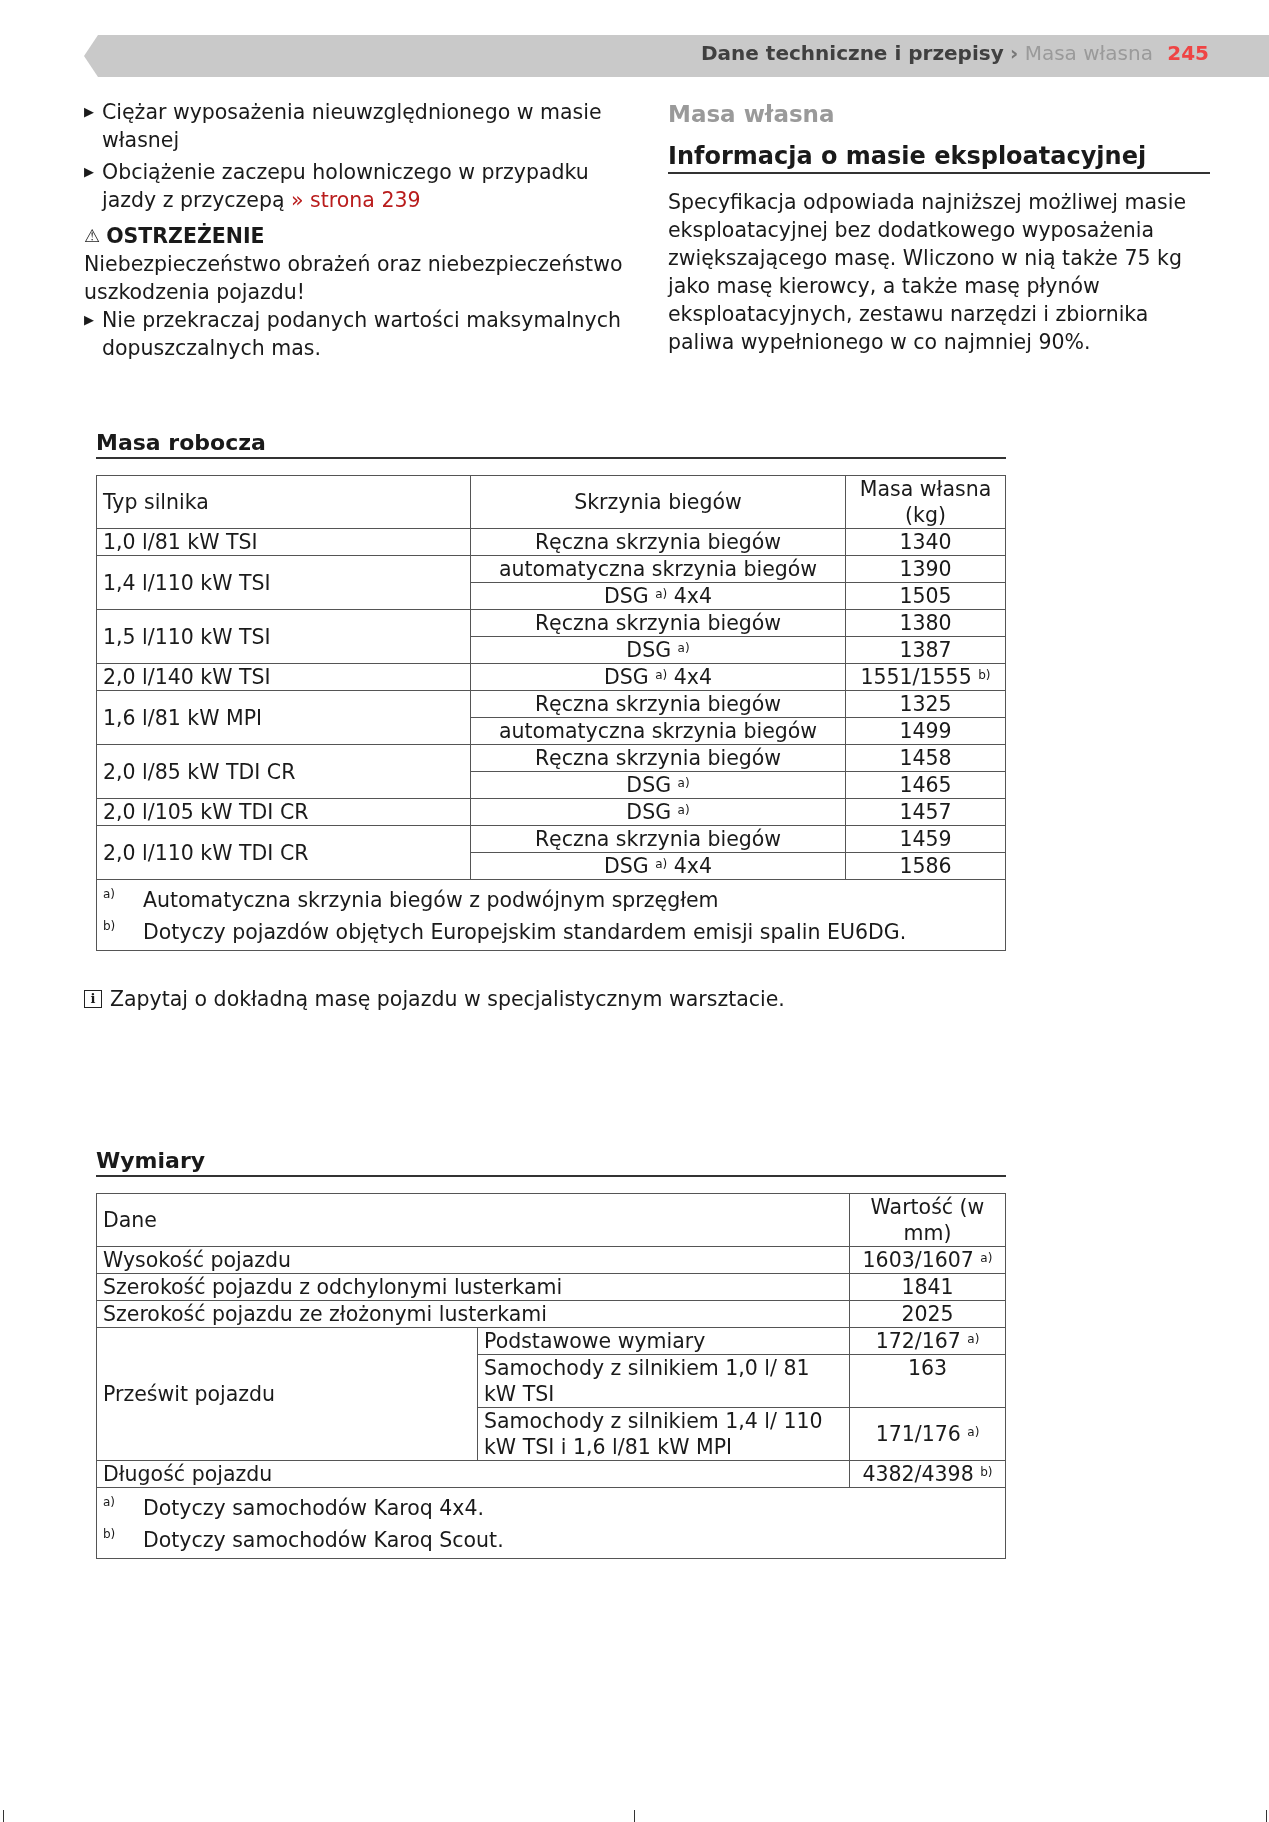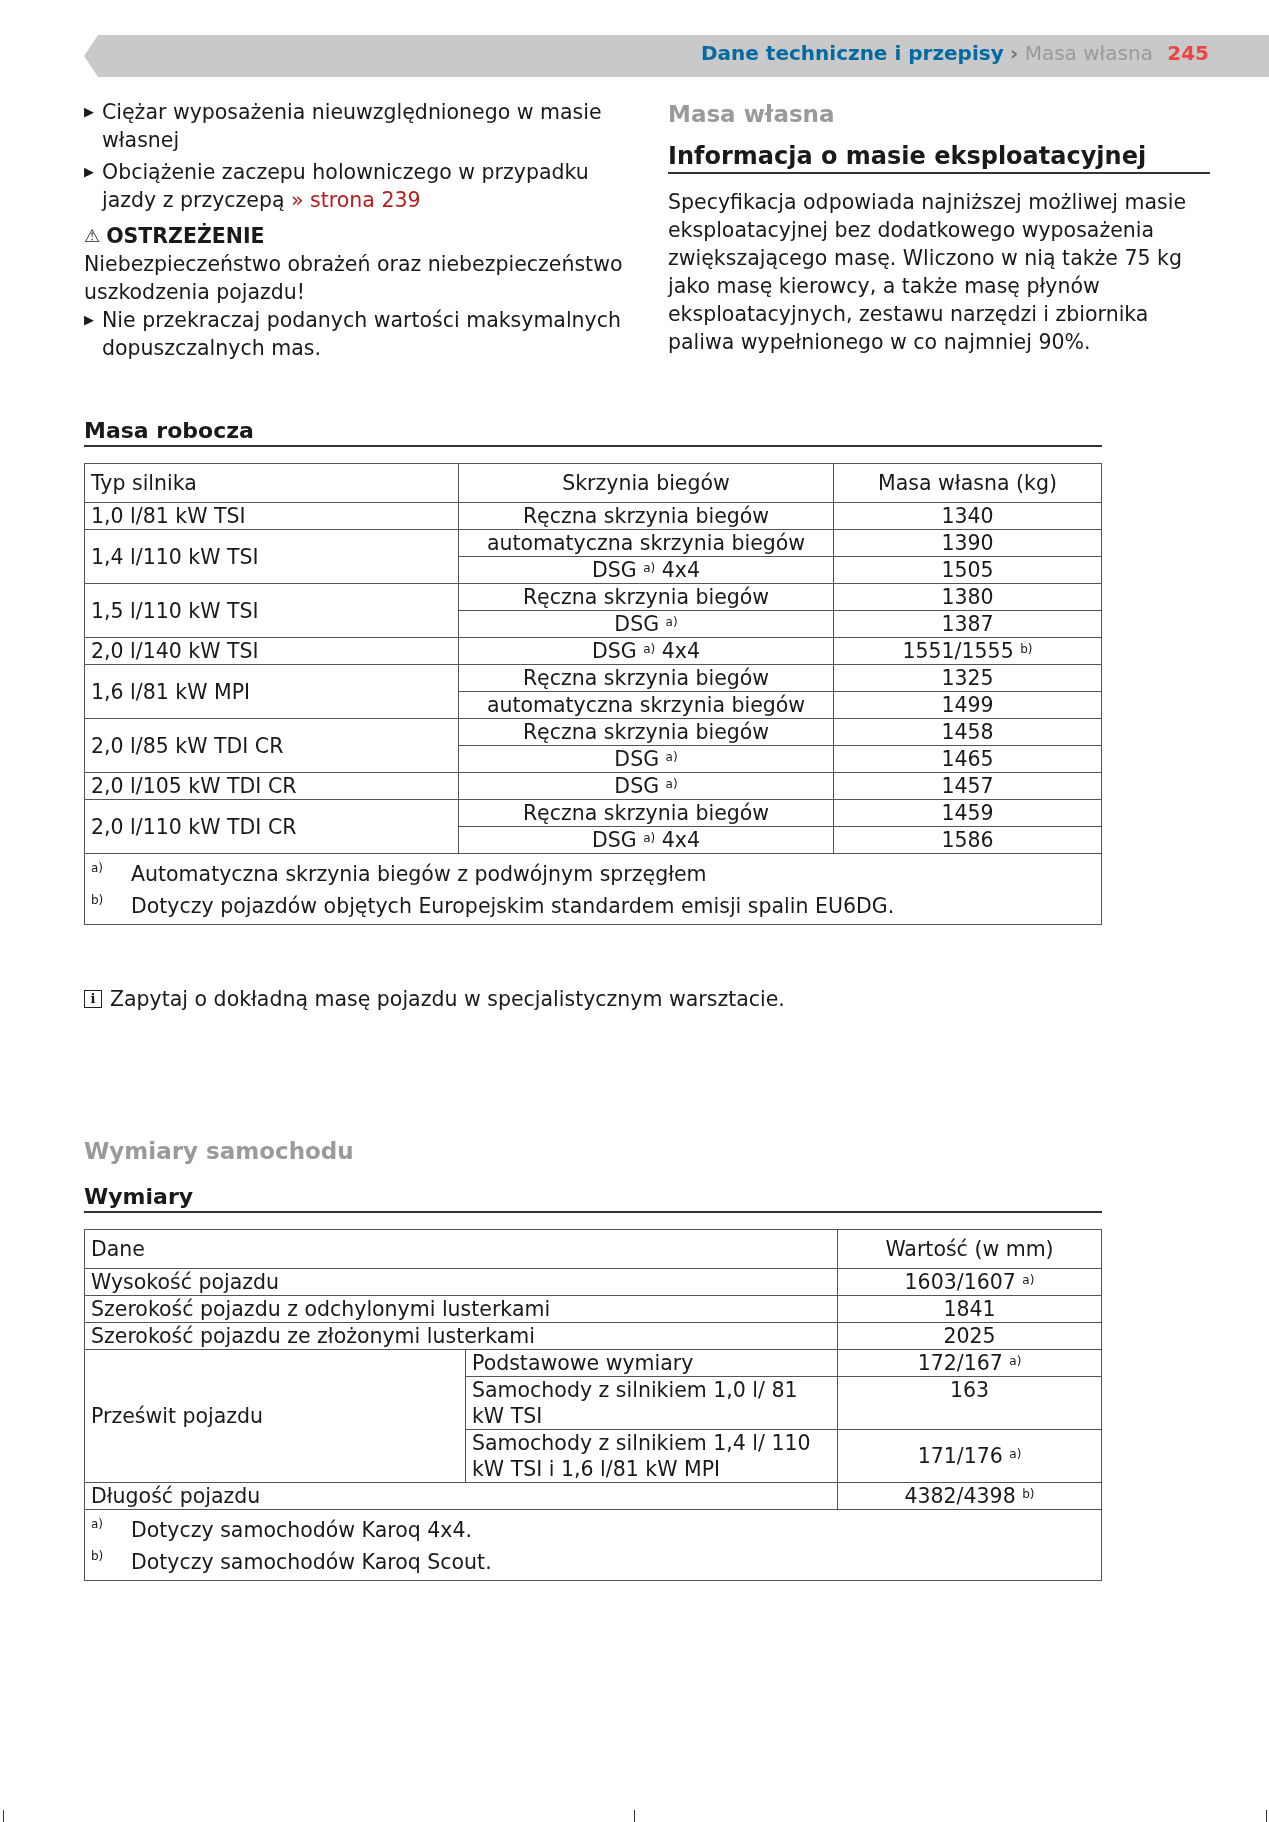--- a/index.html
+++ b/index.html
@@ -1,34 +1,34 @@
 <!DOCTYPE html>
 <html><head>
 <meta charset="utf-8">
 <style>
   html, body { margin:0; padding:0; background:#ffffff; }
   body { width:1269px; height:1822px; position:relative; overflow:hidden;
          font-family:"DejaVu Sans","Liberation Sans",sans-serif; color:#1a1a1a; }
   .header-band { position:absolute; left:84px; top:35px; width:1185px; height:42px; background:#c9c9c9;
                  clip-path: polygon(0 50%, 14px 0, 100% 0, 100% 100%, 14px 100%); }
   .header-text { position:absolute; right:60px; top:41px; font-size:20px; white-space:nowrap; }
-  .hdr-section { font-weight:bold; color:#0369a1; }
+  .hdr-section { font-weight:bold; color:#404040; }
   .hdr-sep { color:#777; font-weight:bold; }
   .hdr-current { color:#9a9a9a; }
   .hdr-page { font-weight:bold; color:#ef4444; margin-left:8px; }
 
   .col-left { position:absolute; left:84px; top:98px; width:540px; font-size:20.5px; line-height:28px; }
   .col-right { position:absolute; left:668px; top:98px; width:542px; font-size:20.5px; line-height:28px; }
   .bullet { display:flex; margin-bottom:4px; }
   .bullet-mark { width:18px; flex:0 0 18px; font-size:13px; line-height:28px; }
   .ref { color:#b91c1c; }
   .warn-title { font-weight:bold; margin-top:8px; display:flex; align-items:center; gap:6px; }
   .gray-heading { color:#9a9a9a; font-weight:bold; font-size:23px; margin:2px 0 14px 0; }
   .sub-heading { font-weight:bold; font-size:24px; border-bottom:2px solid #333; padding-bottom:2px; margin-bottom:14px; }
-  .section { position:absolute; left:84px; width:1018px; }
+  .section { position:absolute; left:96px; width:910px;margin-top:12px; }
   .section-heading { font-weight:bold; font-size:22px; border-bottom:2px solid #333; padding-bottom:2px; }
   table { border-collapse:collapse; width:100%; font-size:20.5px; }
   td, th { border:1.5px solid #555; padding:0 6px; line-height:26px; font-weight:normal; }
   th { text-align:center; height:38px; }
   th.left, td.left { text-align:left; }
   td.center { text-align:center; }
   td.top { vertical-align:top; }
   sup { font-size:12px; vertical-align:top; position:relative; top:-2px; }
   .fn-row td { padding:4px 6px 2px 6px; }
   .fn { display:flex; line-height:32px; }
@@ -163,21 +163,20 @@
   </tbody>
     </table>
 </div>
 
 <div class="note">
   <span class="info-box">i</span>
   <span>Zapytaj o dokładną masę pojazdu w specjalistycznym warsztacie.</span>
 </div>
 
 <div class="section" style="top:1136px;">
-  <div class="gray-heading" style="margin-bottom:20px;">Wymiary samochodu</div>
   <div class="section-heading">Wymiary</div>
   <table style="margin-top:16px;">
     <colgroup>
         <col style="width:381px">
         <col style="width:372px">
         <col>
       </colgroup>
     <tbody>
         <tr>
       <th class="left" colspan="2">Dane</th>

